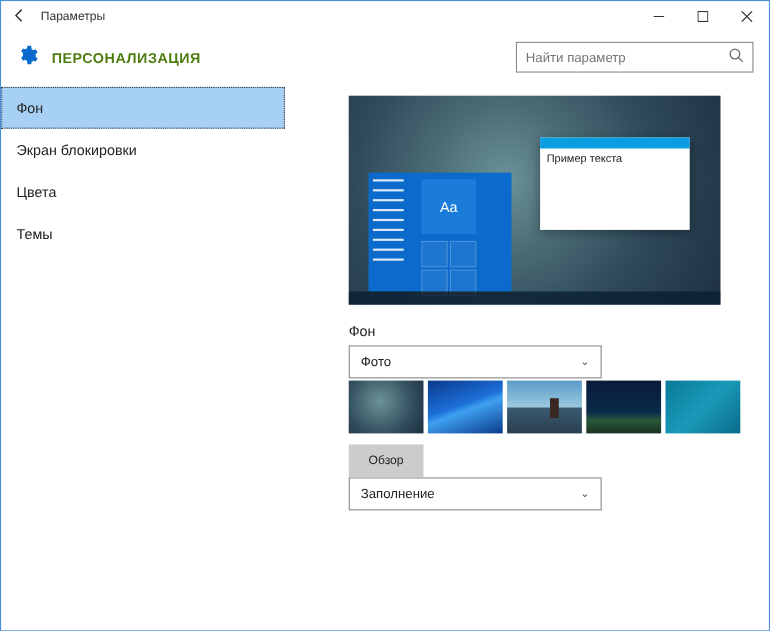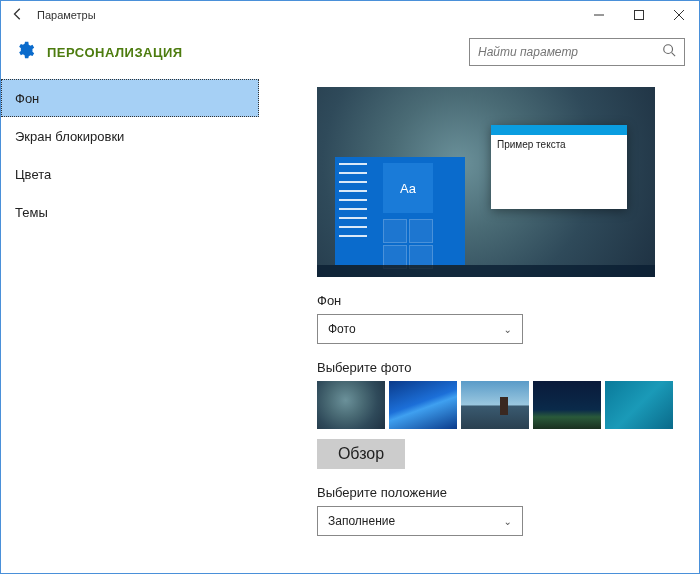--- a/index.html
+++ b/index.html
@@ -9,21 +9,21 @@
 .titlebar .back { width: 18px; font-size: 14px; color: #333; cursor: pointer; }
 .titlebar .title { font-size: 11px; color: #333; margin-left: 8px; }
 .titlebar .winbtns { margin-left: auto; display: flex; }
 .titlebar .winbtn { width: 40px; height: 28px; display: flex; align-items: center; justify-content: center; font-size: 11px; color: #333; cursor: pointer; }
 .titlebar .winbtn svg { width: 10px; height: 10px; }
 
 .header { height: 46px; display: flex; align-items: center; padding: 0 14px; }
 .header .gear { width: 20px; height: 20px; color: #0a6bcc; }
 .header .htitle { font-size: 13px; font-weight: 600; letter-spacing: 0.5px; margin-left: 12px; color: #4d7c0f; }
 .header .search { margin-left: auto; width: 216px; height: 28px; border: 1px solid #888; display: flex; align-items: center; padding: 0 8px; }
-.header .search input { border: none; outline: none; flex: 1; font-size: 12px; color: #b91c1c; background: transparent; font-style: italic; }
+.header .search input { border: none; outline: none; flex: 1; font-size: 12px; color: #b91c1c; background: transparent; }
 .header .search .sicon { width: 14px; height: 14px; color: #666; }
 
 .body { display: flex; height: calc(100% - 74px); gap: 38px; }
 .sidebar { width: 258px; padding-top: 4px; }
 .sidebar .item { height: 38px; display: flex; align-items: center; padding-left: 14px; font-size: 13px; color: #222; cursor: pointer; }
 .sidebar .item.active { background: #a6d0f5; outline: 1px dotted #333; outline-offset: -1px; }
 
 .content { flex: 1; padding: 12px 20px 0 20px; overflow: hidden; }
 .preview { width: 338px; height: 190px; position: relative; background: radial-gradient(circle at 42% 40%, #6b919a 0%, #4a6b75 30%, #2f4a5a 60%, #1e3142 100%); overflow: hidden; }
 .preview .taskbar { position: absolute; bottom: 0; left: 0; right: 0; height: 12px; background: rgba(10,30,50,0.8); }
@@ -31,33 +31,33 @@
 .preview .start .col1 { width: 46px; padding: 6px 4px; }
 .preview .start .col1 .line { height: 2px; background: rgba(255,255,255,0.85); margin-bottom: 7px; width: 28px; }
 .preview .start .aatile { width: 50px; height: 50px; background: #1a7bd8; margin-top: 6px; margin-left: 2px; display: flex; align-items: center; justify-content: center; color: #fff; font-size: 13px; }
 .preview .start .grid { display: grid; grid-template-columns: repeat(2, 24px); grid-template-rows: repeat(2, 24px); gap: 2px; margin-top: 6px; margin-left: 2px; }
 .preview .start .grid div { background: rgba(255,255,255,0.08); border: 1px solid rgba(255,255,255,0.2); }
 .preview .win { position: absolute; top: 38px; right: 28px; width: 136px; height: 84px; background: #fff; box-shadow: 0 2px 10px rgba(0,0,0,0.4); }
 .preview .win .wtitle { height: 10px; background: #0a9de0; }
 .preview .win .wtext { font-size: 10px; padding: 4px 6px; color: #222; }
 
 .label { font-size: 13px; color: #222; margin-top: 16px; margin-bottom: 6px; }
-.select { width: 206px; height: 30px; border: 1px solid #888; display: flex; align-items: center; padding: 0 10px; font-size: 12px; color: #222; cursor: pointer; justify-content: space-between; }
+.select { width: 230px; height: 30px; border: 1px solid #888; display: flex; align-items: center; padding: 0 10px; font-size: 12px; color: #222; cursor: pointer; justify-content: space-between; }
 .select .chev { font-size: 10px; color: #555; }
 
 .thumbs { display: flex; gap: 4px; margin-top: 2px; }
 .thumb { width: 68px; height: 48px; cursor: pointer; }
 .t1 { background: radial-gradient(circle at 42% 40%, #6b919a 0%, #4a6b75 35%, #2f4a5a 65%, #1e3142 100%); }
 .t2 { background: linear-gradient(160deg, #0a3a8a 0%, #1c6fd8 45%, #3fa0f0 55%, #0a3a8a 100%); }
 .t3 { background: linear-gradient(to bottom, #5a9bc8 0%, #9bc8e0 50%, #3a5a70 52%, #2a4050 100%); position: relative; }
 .t3::after { content:""; position:absolute; left:58%; bottom:30%; width:8px; height:18px; background:#3a2820; }
 .t4 { background: linear-gradient(to bottom, #0a1a3a 0%, #0a2a4a 60%, #2a5a3a 75%, #1a3020 100%); }
 .t5 { background: linear-gradient(135deg, #0a7a9a 0%, #1a9ab8 50%, #0a6a8a 100%); }
 
-.browse { margin-top: 10px; width: 88px; height: 30px; background: #ccc; border: none; font-size: 16px; color: #222; cursor: pointer; }
+.browse { margin-top: 10px; width: 68px; height: 30px; background: #ccc; border: none; font-size: 11px; color: #222; cursor: pointer; }
 </style>
 </head>
 <body>
 
 <div class="titlebar">
   <span class="back">
     <svg viewBox="0 0 16 16" width="14" height="14">
         <path d="M10 2 L4 8 L10 14" stroke="#333" stroke-width="1.5" fill="none"></path>
       </svg>
   </span>
@@ -145,29 +145,27 @@
       </div>
       <div class="taskbar"></div>
     </div>
 
     <div class="label">Фон</div>
     <div class="select">
       <span>Фото</span>
       <span class="chev">⌄</span>
     </div>
 
-    <div class="label">Выберите фото</div>
     <div class="thumbs">
       <div class="thumb t1"></div>
       <div class="thumb t2"></div>
       <div class="thumb t3"></div>
       <div class="thumb t4"></div>
       <div class="thumb t5"></div>
     </div>
     <button class="browse">Обзор</button>
 
-    <div class="label">Выберите положение</div>
     <div class="select">
       <span>Заполнение</span>
       <span class="chev">⌄</span>
     </div>
   </div>
 </div>
 
 </body></html>

